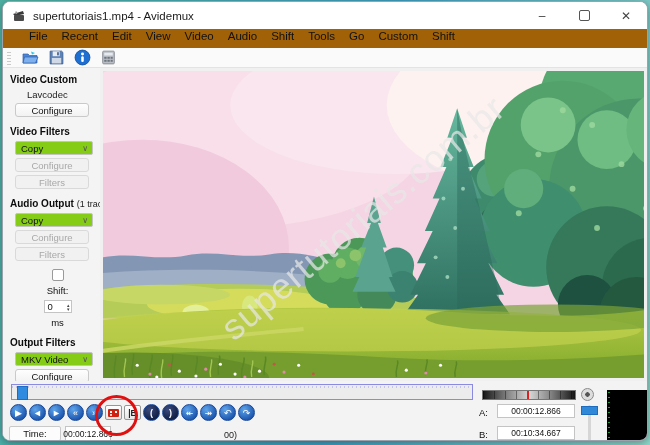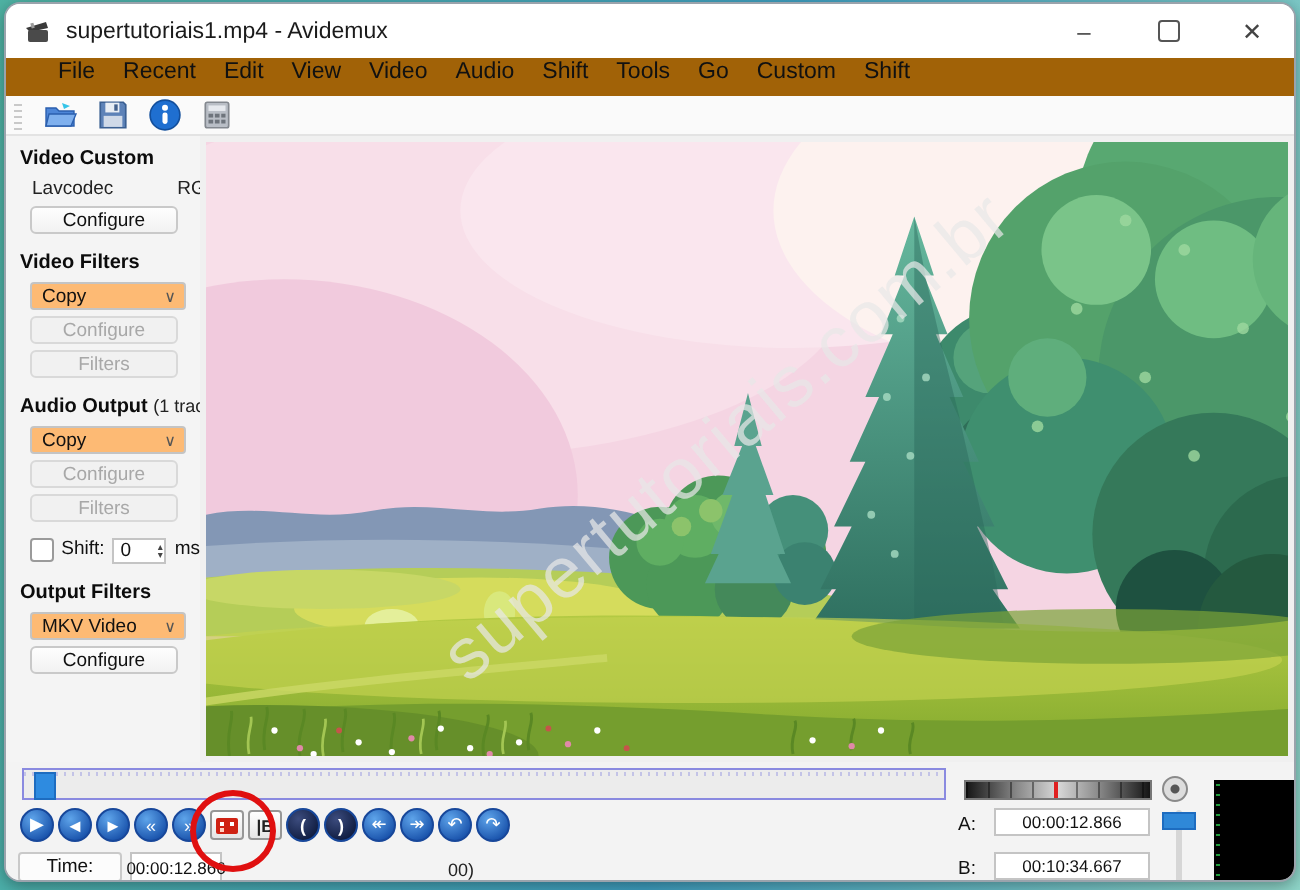--- a/index.html
+++ b/index.html
@@ -22,29 +22,29 @@
   
   .toolbar{height:19px;background:#fafafa;border-bottom:1px solid #e3e3e3;display:flex;align-items:center;gap:9px;padding-left:4px;}
   .tool-handle{width:4px;height:14px;background:repeating-linear-gradient(0deg,#c9c9c9 0 1px,transparent 1px 3px);margin-right:2px;}
   .ticon{width:17px;height:16px;display:flex;align-items:center;justify-content:center;}
   
   .content{display:flex;height:313px;background:#f4f4f4;}
   .sidebar{width:97px;flex:0 0 97px;background:#f4f4f4;overflow:hidden;}
   .section-title{font-weight:bold;font-size:10px;color:#0c0c0c;margin:9px 0 3px 7px;white-space:nowrap;}
   .section-title:first-child{margin-top:6px;}
   .section-title .soft{font-weight:normal;font-size:9px;color:#222;}
-  .codec-row{display:flex;gap:32px;margin:4px 0 3px 13px;font-size:9.5px;color:#222;}
+  .codec-row{display:flex;gap:32px;margin:4px 0 3px 24px;font-size:9.5px;color:#222;}
   .sbtn{width:74px;height:14px;margin:3px 0 3px 12px;font-size:9.5px;color:#111;background:linear-gradient(#fefefe,#f2f2f2);
         border:1px solid #c9c9c9;border-radius:3px;display:flex;align-items:center;justify-content:center;box-sizing:border-box;}
   .sbtn.disabled{color:#a8a8a8;background:#f1f1f1;border-color:#d9d9d9;}
-  .sdrop{width:78px;height:14px;margin:4px 0 3px 12px;background:#fdba74;border:1px solid #c4c4c4;border-radius:2px;
+  .sdrop{width:78px;height:14px;margin:4px 0 3px 12px;background:#84cc16;border:1px solid #c4c4c4;border-radius:2px;
          font-size:9.5px;color:#111;display:flex;align-items:center;justify-content:space-between;
          padding:0 4px 0 5px;box-sizing:border-box;}
   .sdrop .chev{font-size:8px;color:#555;}
-  .shift-row{display:flex;align-items:flex-start;gap:4px;margin:8px 0 1px 12px;font-size:9.5px;color:#111;}
+  .shift-row{display:flex;align-items:center;gap:4px;margin:8px 0 1px 12px;font-size:9.5px;color:#111;flex-direction:column;}
   .cbox{width:10px;height:10px;border:1px solid #9a9a9a;background:#fff;border-radius:2px;}
   .spin{width:28px;height:13px;border:1px solid #c4c4c4;background:#fff;display:flex;align-items:center;box-sizing:border-box;}
   .spin .val{flex:1;font-size:9.5px;padding-left:3px;}
   .spin-arrows{display:flex;flex-direction:column;font-size:5px;line-height:4px;color:#444;padding-right:1px;}
   
   .videoarea{position:relative;flex:1;background:#f0f0f0;padding:3px;}
   .videoframe{position:relative;width:100%;height:100%;background:#fff;box-sizing:border-box;overflow:hidden;}
   .videoframe svg{display:block;width:100%;height:100%;}
   .watermark{position:absolute;left:28px;top:126px;width:464px;text-align:center;
              transform:rotate(-40deg);font-size:36px;color:rgba(232,232,232,0.72);

